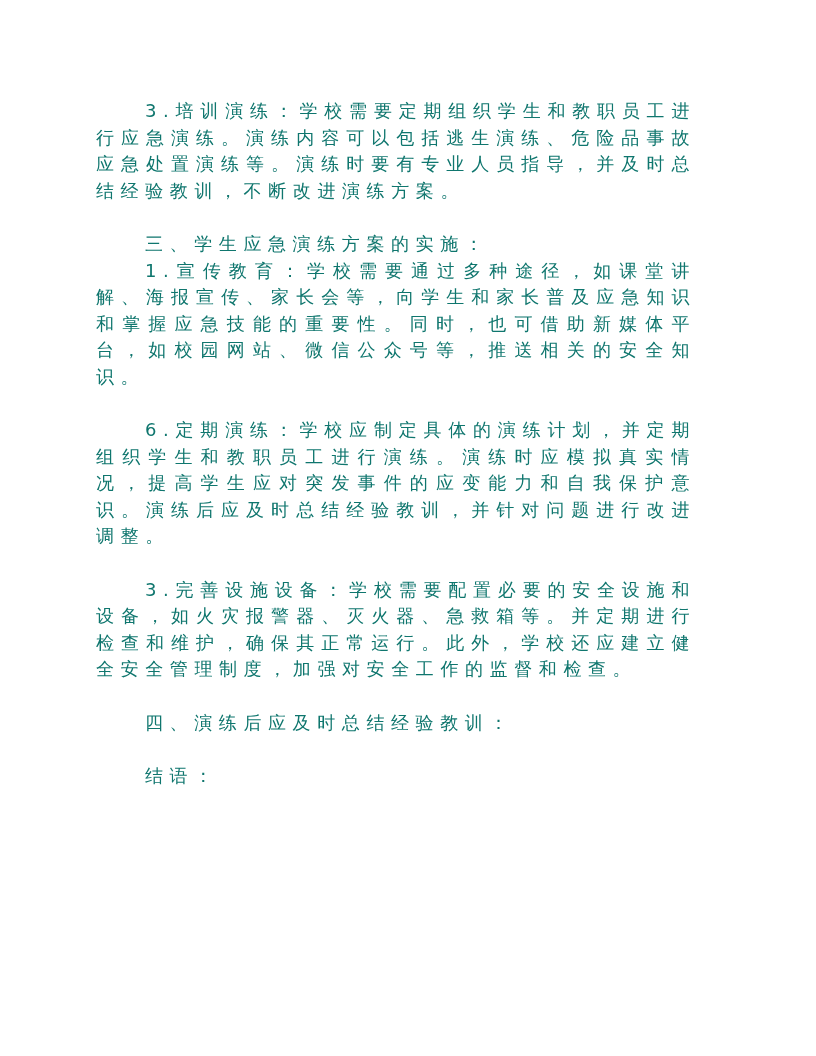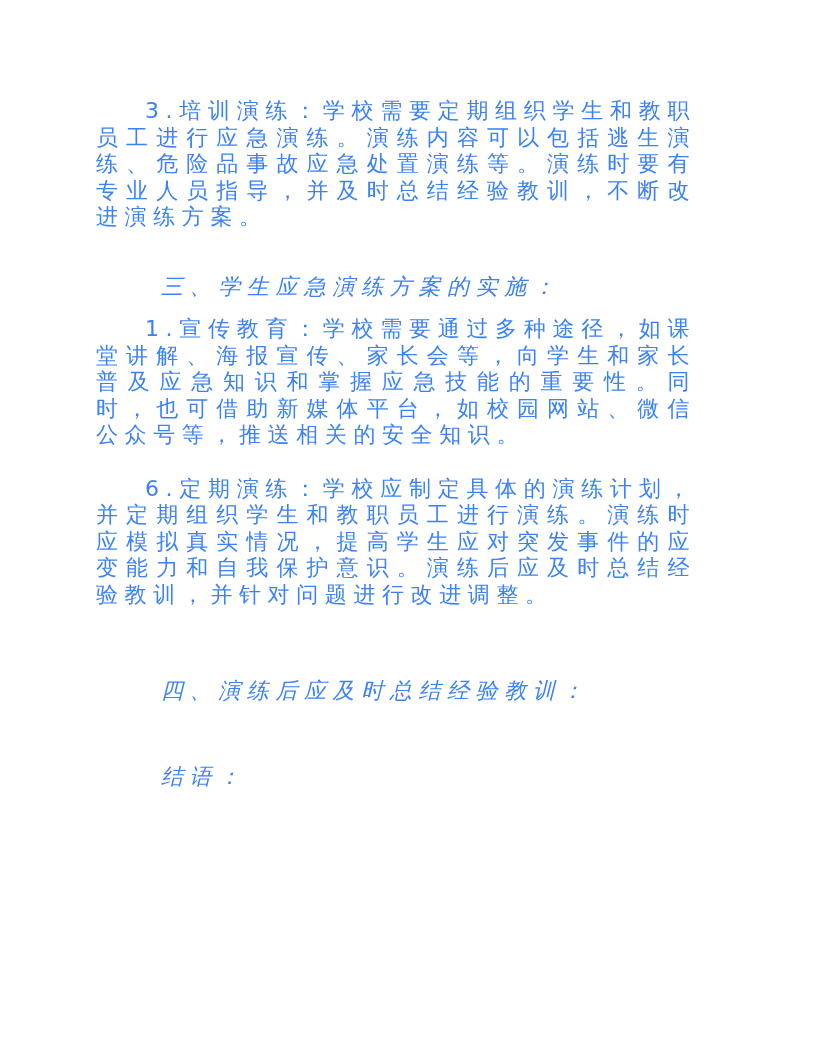--- a/index.html
+++ b/index.html
@@ -1,34 +1,35 @@
 <!DOCTYPE html>
 <html><head>
   <meta charset="utf-8">
   <style>
     html, body { margin: 0; padding: 0; background: #ffffff; }
     body { width: 816px; height: 1056px; position: relative; overflow: hidden; }
     .page {
       position: absolute; left: 96px; top: 98px; width: 600px;
       font-family: "DejaVu Sans", "Liberation Sans", sans-serif;
-      font-size: 22px; line-height: 26.5px; color: #3b82f6;
+      font-size: 18px; line-height: 26.5px; color: #0f766e;
       letter-spacing: 6.6px;
     }
     .para { margin: 0; text-indent: 49px; text-align: justify; }
     .gap { height: 27px; }
-    .heading { margin: 16px; text-indent: 49px; font-style: italic; }
+    .heading { margin: 0; text-indent: 49px; }
   </style>
 </head>
 <body>
 
 <div class="page">
   <p class="para">3.培训演练：学校需要定期组织学生和教职员工进行应急演练。演练内容可以包括逃生演练、危险品事故应急处置演练等。演练时要有专业人员指导，并及时总结经验教训，不断改进演练方案。</p>
   <div class="gap"></div>
   <p class="heading">三、学生应急演练方案的实施：</p>
   <p class="para">1.宣传教育：学校需要通过多种途径，如课堂讲解、海报宣传、家长会等，向学生和家长普及应急知识和掌握应急技能的重要性。同时，也可借助新媒体平台，如校园网站、微信公众号等，推送相关的安全知识。</p>
   <div class="gap"></div>
   <p class="para">6.定期演练：学校应制定具体的演练计划，并定期组织学生和教职员工进行演练。演练时应模拟真实情况，提高学生应对突发事件的应变能力和自我保护意识。演练后应及时总结经验教训，并针对问题进行改进调整。</p>
   <div class="gap"></div>
+  <p class="para">3.完善设施设备：学校需要配置必要的安全设施和设备，如火灾报警器、灭火器、急救箱等。并定期进行检查和维护，确保其正常运行。此外，学校还应建立健全安全管理制度，加强对安全工作的监督和检查。</p>
   <div class="gap"></div>
   <p class="heading">四、演练后应及时总结经验教训：</p>
   <div class="gap"></div>
   <p class="heading">结语：</p>
 </div>
 
 </body></html>

